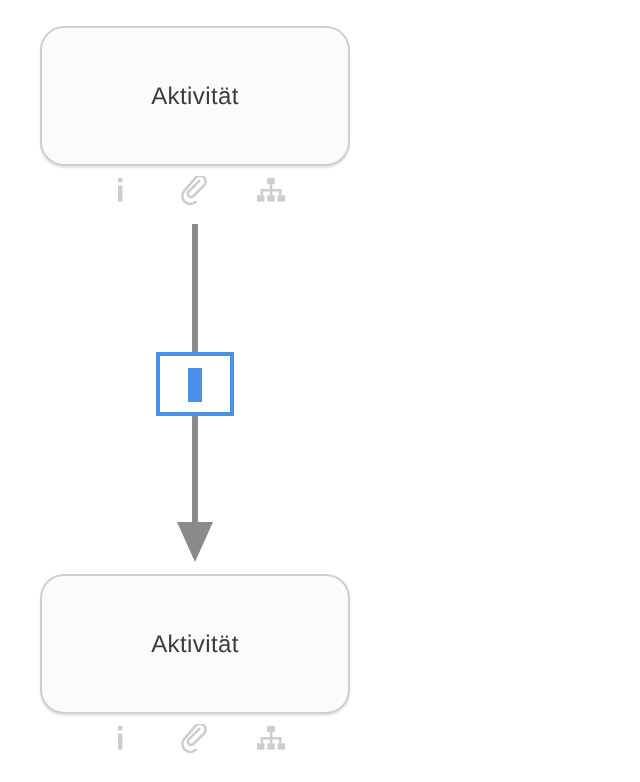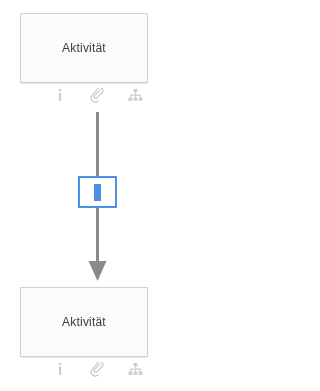--- a/index.html
+++ b/index.html
@@ -25,26 +25,26 @@
 
   
   .node {
     position: absolute;
     left: 20px;
     width: 155px;
     box-sizing: border-box;
   }
   .node-box {
     position: relative;
-    width: 128px;
+    width: 155px;
     height: 70px;
     box-sizing: border-box;
     background: #fbfbfb;
     border: 1px solid #cfcfcf;
-    border-radius: 1px;
+    border-radius: 12px;
     display: flex;
     align-items: center;
     justify-content: center;
     box-shadow: 0 1px 1px rgba(0,0,0,0.10);
   }
   .node-label {
     font-size: 12px;
     color: #3c3c3c;
     letter-spacing: 0.2px;
     line-height: 1;

